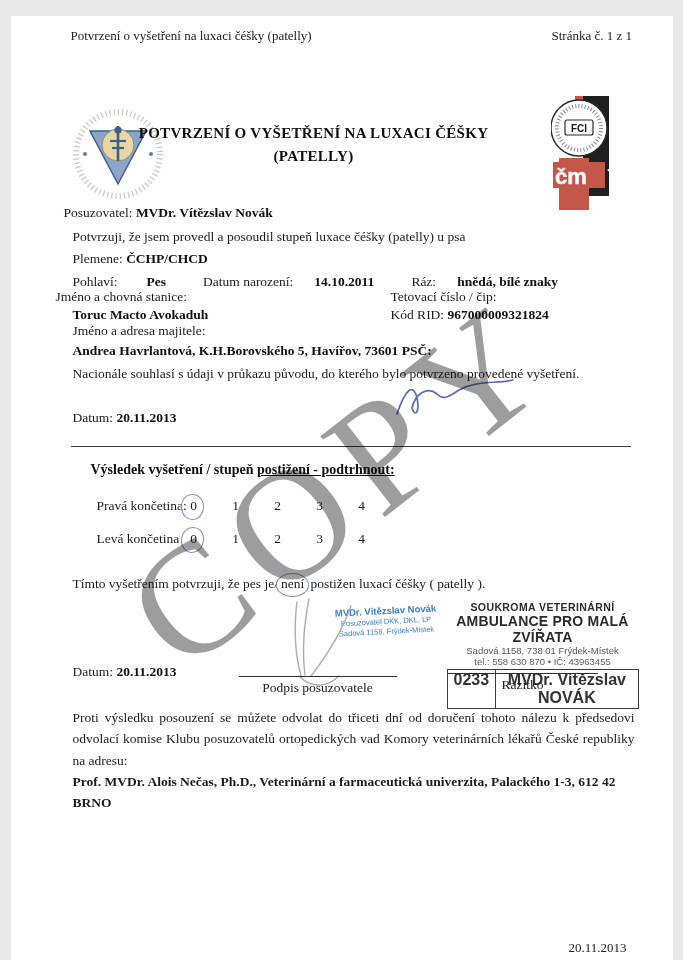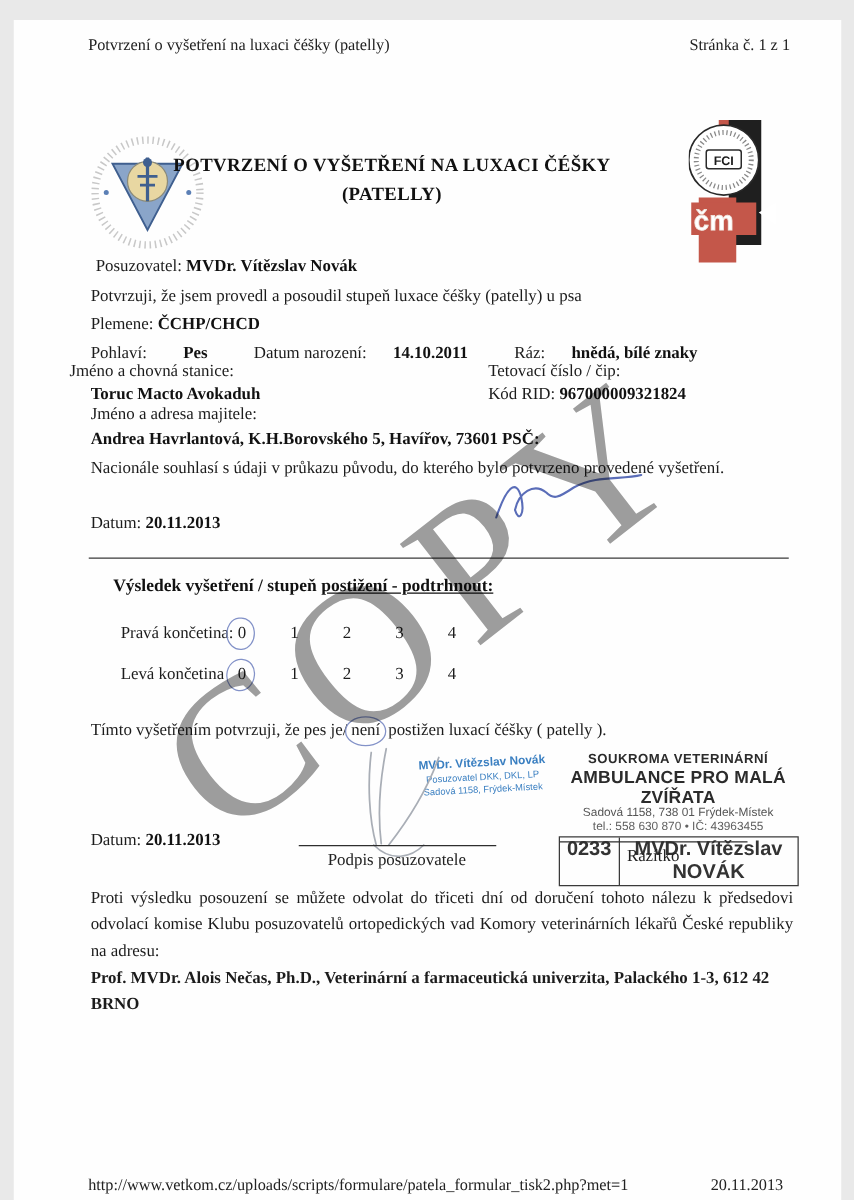--- a/index.html
+++ b/index.html
@@ -92,21 +92,21 @@
     <rect x="8" y="62" width="30" height="52" fill="#c4574a"></rect>
     <rect x="2" y="66" width="52" height="26" fill="#c4574a"></rect>
     <polygon points="56,74 70,66 70,84" fill="#ffffff"></polygon>
     <circle cx="28" cy="32" r="28" fill="#ffffff" stroke="#2a2a2a" stroke-width="1.4"></circle>
     <circle cx="28" cy="32" r="22" fill="none" stroke="#555" stroke-width="4" stroke-dasharray="1,2.2" opacity="0.7"></circle>
     <rect x="14" y="24" width="28" height="15" fill="#ffffff" stroke="#2a2a2a" stroke-width="1.2" rx="2"></rect>
     <text x="28" y="36" text-anchor="middle" font-family="Liberation Sans, sans-serif" font-size="10" font-weight="bold" fill="#1a1a1a">FCI</text>
     <text x="20" y="88" text-anchor="middle" font-family="Liberation Sans, sans-serif" font-size="22" font-weight="bold" fill="#ffffff" stroke="#f2e8e0" stroke-width="0.6">čm</text>
   </svg>
 
-  <div class="abs fs" style="left:66px;top:188px;">
+  <div class="abs fs" style="left:53px;top:188px;">
     <span>Posuzovatel:</span>
     <span class="b">MVDr. Vítězslav Novák</span>
   </div>
   <div class="abs fs" style="left:62px;top:212px;">Potvrzuji, že jsem provedl a posoudil stupeň luxace čéšky (patelly) u psa</div>
   <div class="abs fs" style="left:62px;top:234px;">
     <span>Plemene:</span>
     <span class="b">ČCHP/CHCD</span>
   </div>
   <div class="abs fs" style="left:62px;top:257px;display:flex;gap:15px;">
     <span>Pohlaví:</span>
@@ -200,18 +200,17 @@
   <div class="abs" style="left:437px;top:657px;width:150px;">
     <div class="sigline"></div>
     <div class="siglabel">Razítko</div>
   </div>
 
   <div class="abs appeal">
     <div>Proti výsledku posouzení se můžete odvolat do třiceti dní od doručení tohoto nálezu k předsedovi odvolací komise Klubu posuzovatelů ortopedických vad Komory veterinárních lékařů České republiky na adresu:</div>
     <div class="addr">Prof. MVDr. Alois Nečas, Ph.D., Veterinární a farmaceutická univerzita, Palackého 1-3, 612 42 BRNO</div>
   </div>
 
-  <div class="abs hdr" style="left:60px;top:924px;">http://www.vetkom.cz/uploads/scripts/formulare/patela_formular_tisk2.php?met=1</div>
   <div class="abs hdr" style="left:558px;top:924px;">20.11.2013</div>
 
   <div class="abs watermark">COPY</div>
 
 </div>
 
 </body></html>

